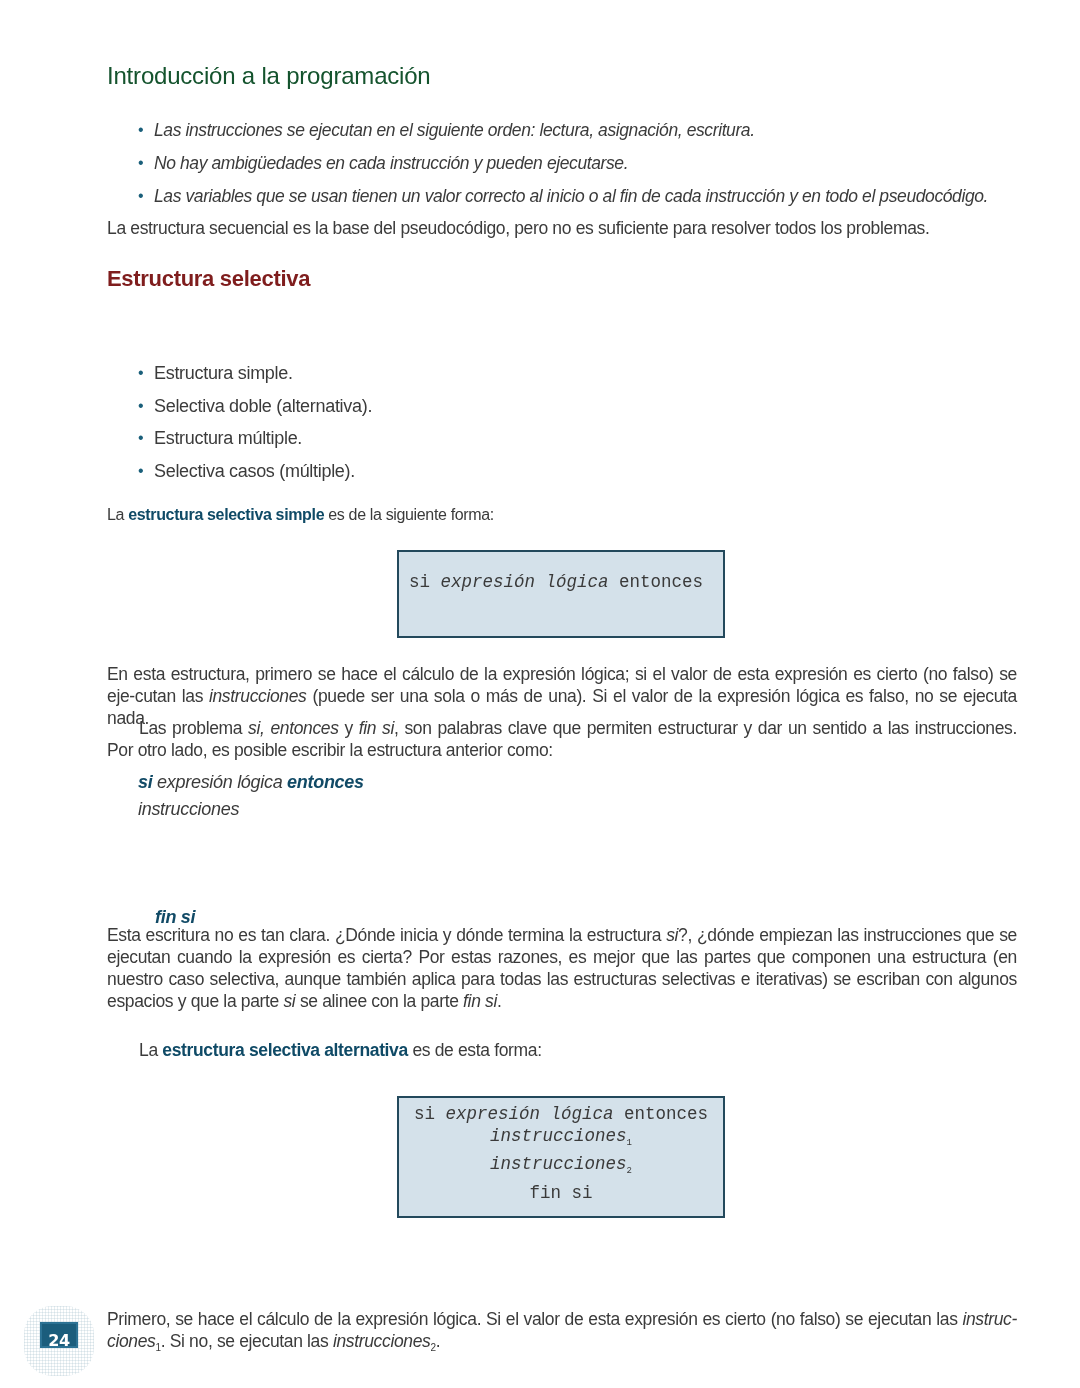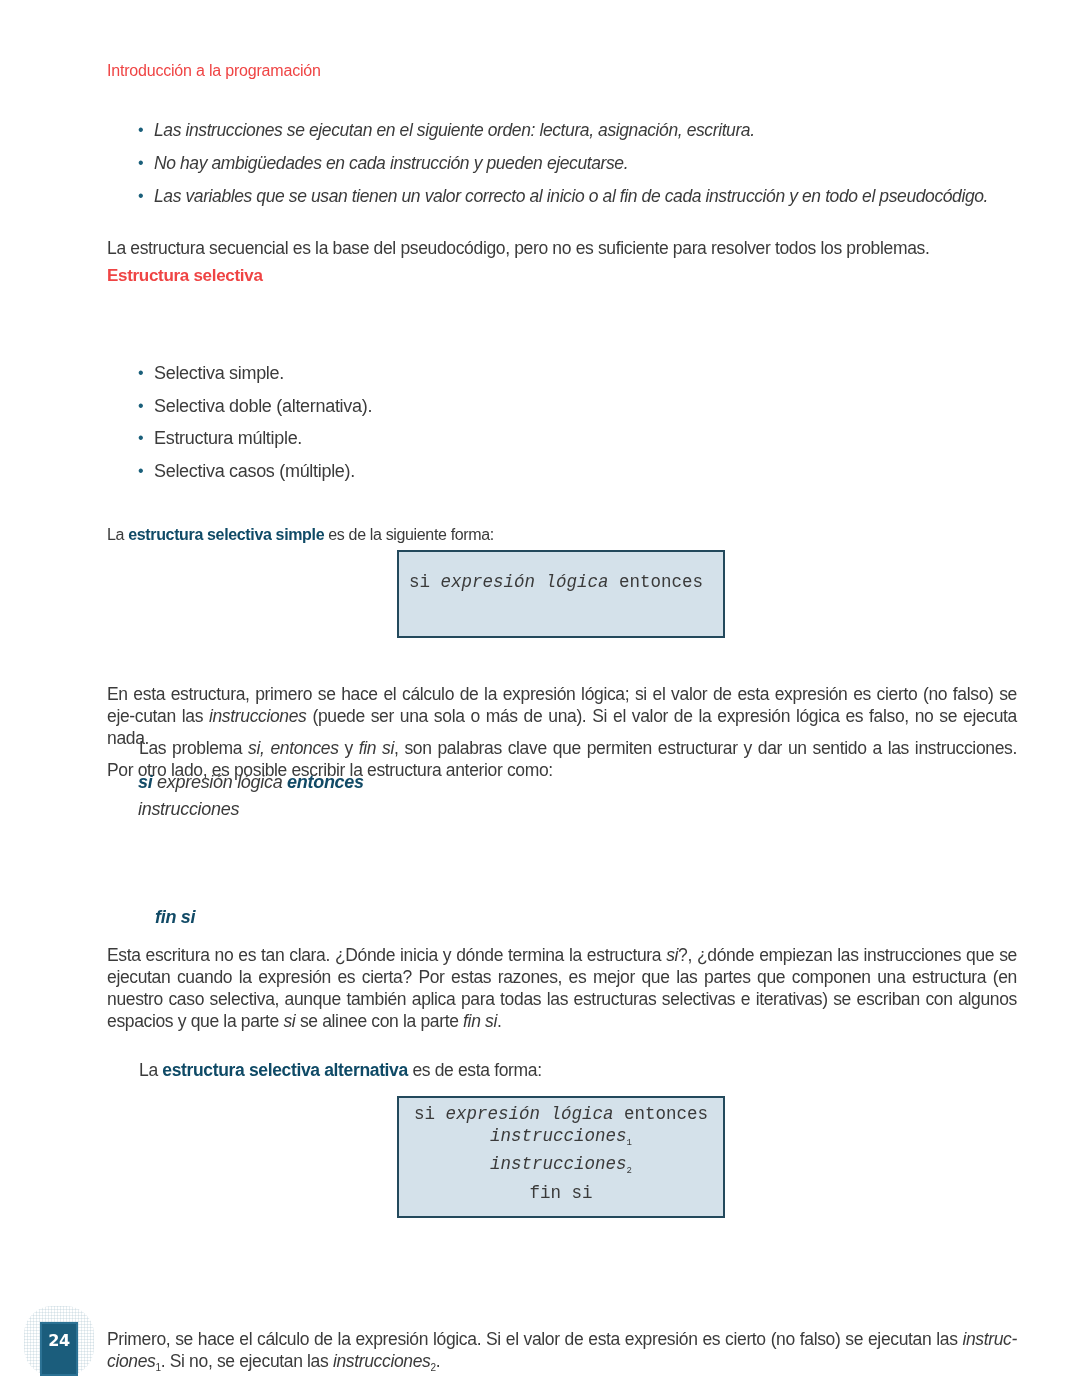--- a/index.html
+++ b/index.html
@@ -3,30 +3,30 @@
   <meta charset="utf-8">
   <style>
     html, body { margin: 0; padding: 0; }
     body {
       width: 1080px; height: 1388px; background: #ffffff; position: relative;
       font-family: "Liberation Sans", "DejaVu Sans", sans-serif;
       color: #3a3a3a; overflow: hidden;
     }
     .page { position: absolute; left: 0; top: 0; width: 1080px; height: 1388px; }
     .running-header {
-      position: absolute; left: 107px; top: 62px; font-size: 16px; color: #ef4444;
+      position: absolute; left: 107px; top: 62px; font-size: 24px; color: #14532d;
       letter-spacing: -0.2px;
     }
-    .txt { font-size: 17.5px; line-height: 22px; color: #3b3b3b; letter-spacing: -0.35px; margin-top: 20px; }
+    .txt { font-size: 17.5px; line-height: 22px; color: #3b3b3b; letter-spacing: -0.35px; }
     .ital-list { position: absolute; left: 138px; width: 900px; }
     .ital-list .li { position: relative; padding-left: 16px; font-style: italic; font-size: 17.5px; color: #3b3b3b; letter-spacing: -0.4px; height: 33px; line-height: 22px; }
     .li .bullet { position: absolute; left: 0; top: 0; color: #1a5f7a; font-style: normal; font-size: 16px; }
     .plain-list { position: absolute; left: 138px; width: 500px; }
     .plain-list .li { position: relative; padding-left: 16px; font-size: 18px; color: #3b3b3b; height: 32.7px; line-height: 22px; letter-spacing: -0.3px; }
-    .heading { position: absolute; left: 107px; top: 266px; font-size: 17px; font-weight: bold; color: #ef4444; letter-spacing: -0.3px; }
+    .heading { position: absolute; left: 107px; top: 266px; font-size: 22px; font-weight: bold; color: #7f1d1d; letter-spacing: -0.3px; }
     .kw { color: #0f4a66; font-weight: bold; }
     .kw-n { color: #1f5d7b; }
     .para { position: absolute; left: 107px; width: 910px; text-align: justify; }
     .indent { text-indent: 32px; }
     .code-box {
       position: absolute; background: #d4e1ea; border: 2px solid #23495c;
       font-family: "Liberation Mono", "DejaVu Sans Mono", monospace; font-size: 17.5px;
       color: #3a3a3a; box-sizing: border-box;
     }
     .code-box .line { line-height: 21.5px; white-space: pre; }
@@ -37,21 +37,21 @@
     .page-badge-wrap { position: absolute; left: 14px; top: 1300px; width: 90px; height: 82px; }
     .chip-rays {
       position: absolute; left: 10px; top: 6px; width: 70px; height: 70px;
       background:
         repeating-linear-gradient(90deg, rgba(120,160,180,0.25) 0 1px, transparent 1px 3px),
         repeating-linear-gradient(0deg, rgba(120,160,180,0.25) 0 1px, transparent 1px 3px);
       border-radius: 40%;
       opacity: 0.7;
     }
     .page-badge {
-      position: absolute; left: 26px; top: 22px; width: 38px; height: 54px;
+      position: absolute; left: 26px; top: 22px; width: 38px; height: 26px;
       background: #1b5d7c; border: 2px solid #2c7294; box-sizing: border-box;
       color: #ffffff; font-weight: bold; font-size: 16px; text-align: center; line-height: 34px;
       font-family: "DejaVu Sans", sans-serif; letter-spacing: -0.5px;
     }
     sub.s { font-size: 10px; vertical-align: -4px; }
   </style>
 </head>
 <body>
 
 <div class="page">
@@ -63,21 +63,21 @@
     <div class="li"><span class="bullet">•</span><span>No hay ambigüedades en cada instrucción y pueden ejecutarse.</span></div>
     <div class="li"><span class="bullet">•</span><span>Las variables que se usan tienen un valor correcto al inicio o al fin de cada instrucción y en todo el pseudocódigo.</span></div>
   </div>
 
   <div class="para txt" style="top:217px;">La estructura secuencial es la base del pseudocódigo, pero no es suficiente para resolver todos los problemas.</div>
 
   <div class="heading">Estructura selectiva</div>
 
 
   <div class="plain-list" style="top:362px;">
-    <div class="li"><span class="bullet">•</span><span>Selectiva simple.</span></div>
+    <div class="li"><span class="bullet">•</span><span>Estructura simple.</span></div>
     <div class="li"><span class="bullet">•</span><span>Selectiva doble (alternativa).</span></div>
     <div class="li"><span class="bullet">•</span><span>Estructura múltiple.</span></div>
     <div class="li"><span class="bullet">•</span><span>Selectiva casos (múltiple).</span></div>
   </div>
 
   <div class="para txt" style="top:504px; font-size:16px;">
     <span>La </span><span class="kw">estructura selectiva simple</span><span> es de la siguiente forma:</span>
   </div>
 
   <div class="code-box" style="left:397px; top:550px; width:328px; height:88px; padding:20px 0 0 10px;">

